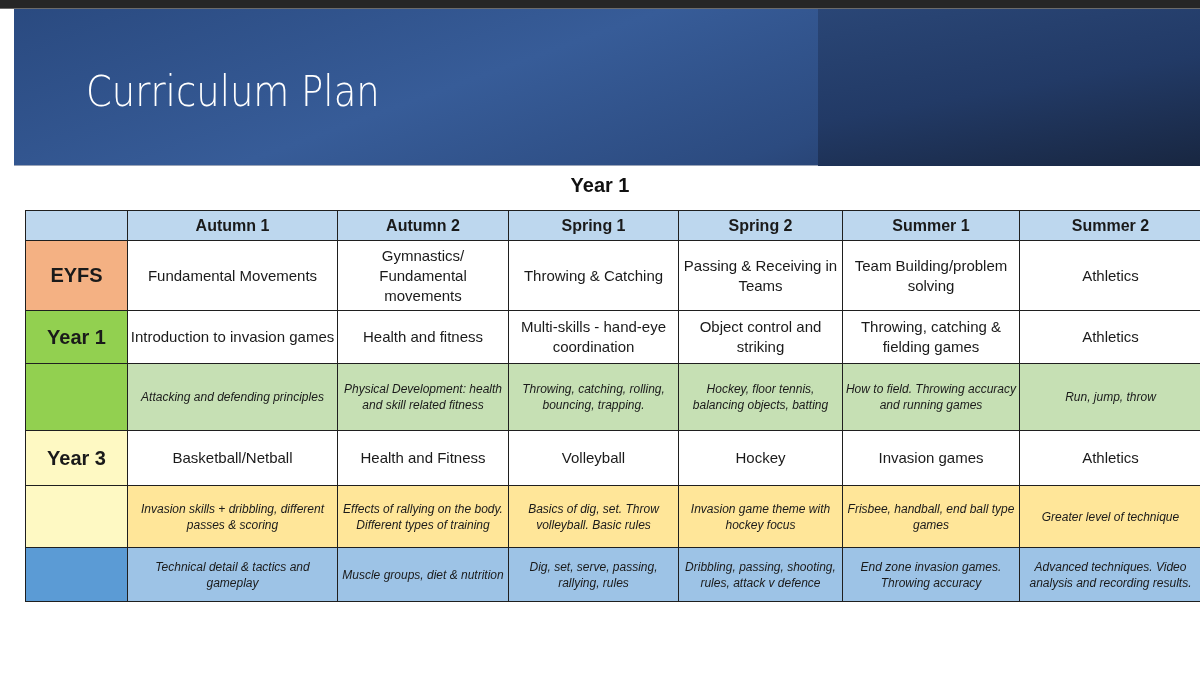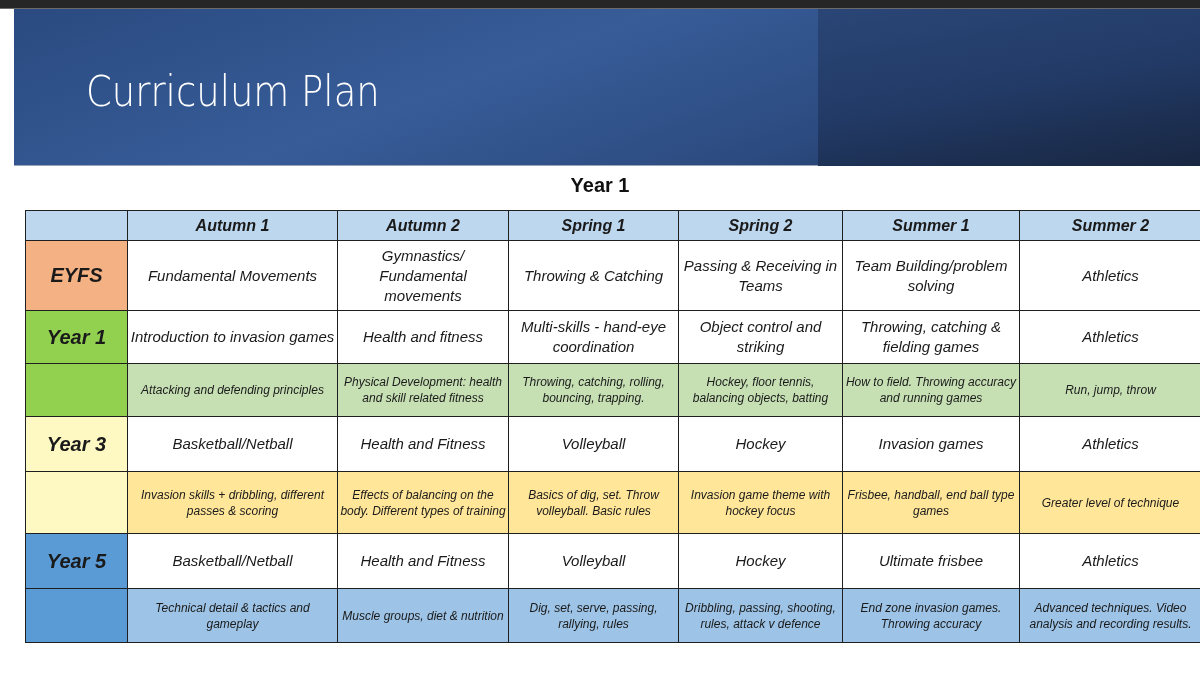--- a/index.html
+++ b/index.html
@@ -26,21 +26,21 @@
       position: absolute; left: 0; top: 174px; width: 1200px; text-align: center;
       font-size: 20px; font-weight: bold; color: #111111;
     }
 
     table.plan {
       position: absolute; left: 25px; top: 210px;
       width: 1176px; border-collapse: collapse; table-layout: fixed;
     }
     table.plan td, table.plan th {
       border: 1.5px solid #1f1f1f; text-align: center; vertical-align: middle;
-      color: #1a1a1a; padding: 0 2px; overflow: hidden; font-style: italic;
+      color: #1a1a1a; padding: 0 2px; overflow: hidden;
     }
     table.plan th { background: #bdd7ee; font-size: 16px; font-weight: bold; height: 30px; }
     .rowlabel { font-weight: bold; font-size: 20px; }
     .main-cell { background: #ffffff; font-size: 15px; line-height: 20px; }
     .detail-cell { font-size: 12px; font-style: italic; line-height: 16px; }
 
     .c-eyfs { background: #f4b183; }
     .c-y1 { background: #92d050; }
     .c-y3 { background: #fef9c3; }
     .c-y5 { background: #5b9bd5; }
@@ -93,21 +93,21 @@
 
     <tr style="height:53px">
       <td class="rowlabel c-y1">Year 1</td>
       <td class="main-cell">Introduction to invasion games</td>
       <td class="main-cell">Health and fitness</td>
       <td class="main-cell">Multi-skills - hand-eye coordination</td>
       <td class="main-cell">Object control and striking</td>
       <td class="main-cell">Throwing, catching &amp; fielding games</td>
       <td class="main-cell">Athletics</td>
     </tr>
-    <tr style="height:53px">
+    <tr style="height:67px">
       <td class="c-y1"></td>
       <td class="detail-cell d-y1">Attacking and defending principles</td>
       <td class="detail-cell d-y1">Physical Development: health and skill related fitness</td>
       <td class="detail-cell d-y1">Throwing, catching, rolling, bouncing, trapping.</td>
       <td class="detail-cell d-y1">Hockey, floor tennis, balancing objects, batting</td>
       <td class="detail-cell d-y1">How to field. Throwing accuracy and running games</td>
       <td class="detail-cell d-y1">Run, jump, throw</td>
     </tr>
 
     <tr style="height:55px">
@@ -115,36 +115,27 @@
       <td class="main-cell">Basketball/Netball</td>
       <td class="main-cell">Health and Fitness</td>
       <td class="main-cell">Volleyball</td>
       <td class="main-cell">Hockey</td>
       <td class="main-cell">Invasion games</td>
       <td class="main-cell">Athletics</td>
     </tr>
     <tr style="height:62px">
       <td class="c-y3"></td>
       <td class="detail-cell d-y3">Invasion skills + dribbling, different passes &amp; scoring</td>
-      <td class="detail-cell d-y3">Effects of balancing on the body. Different types of training</td>
+      <td class="detail-cell d-y3">Effects of rallying on the body. Different types of training</td>
       <td class="detail-cell d-y3">Basics of dig, set. Throw volleyball. Basic rules</td>
       <td class="detail-cell d-y3">Invasion game theme with hockey focus</td>
       <td class="detail-cell d-y3">Frisbee, handball, end ball type games</td>
       <td class="detail-cell d-y3">Greater level of technique</td>
     </tr>
 
-    <tr style="height:55px">
-      <td class="rowlabel c-y5">Year 5</td>
-      <td class="main-cell">Basketball/Netball</td>
-      <td class="main-cell">Health and Fitness</td>
-      <td class="main-cell">Volleyball</td>
-      <td class="main-cell">Hockey</td>
-      <td class="main-cell">Ultimate frisbee</td>
-      <td class="main-cell">Athletics</td>
-    </tr>
     <tr style="height:54px">
       <td class="c-y5"></td>
       <td class="detail-cell d-y5">Technical detail &amp; tactics and gameplay</td>
       <td class="detail-cell d-y5">Muscle groups, diet &amp; nutrition</td>
       <td class="detail-cell d-y5">Dig, set, serve, passing, rallying, rules</td>
       <td class="detail-cell d-y5">Dribbling, passing, shooting, rules, attack v defence</td>
       <td class="detail-cell d-y5">End zone invasion games. Throwing accuracy</td>
       <td class="detail-cell d-y5">Advanced techniques. Video analysis and recording results.</td>
     </tr>
   </tbody>

